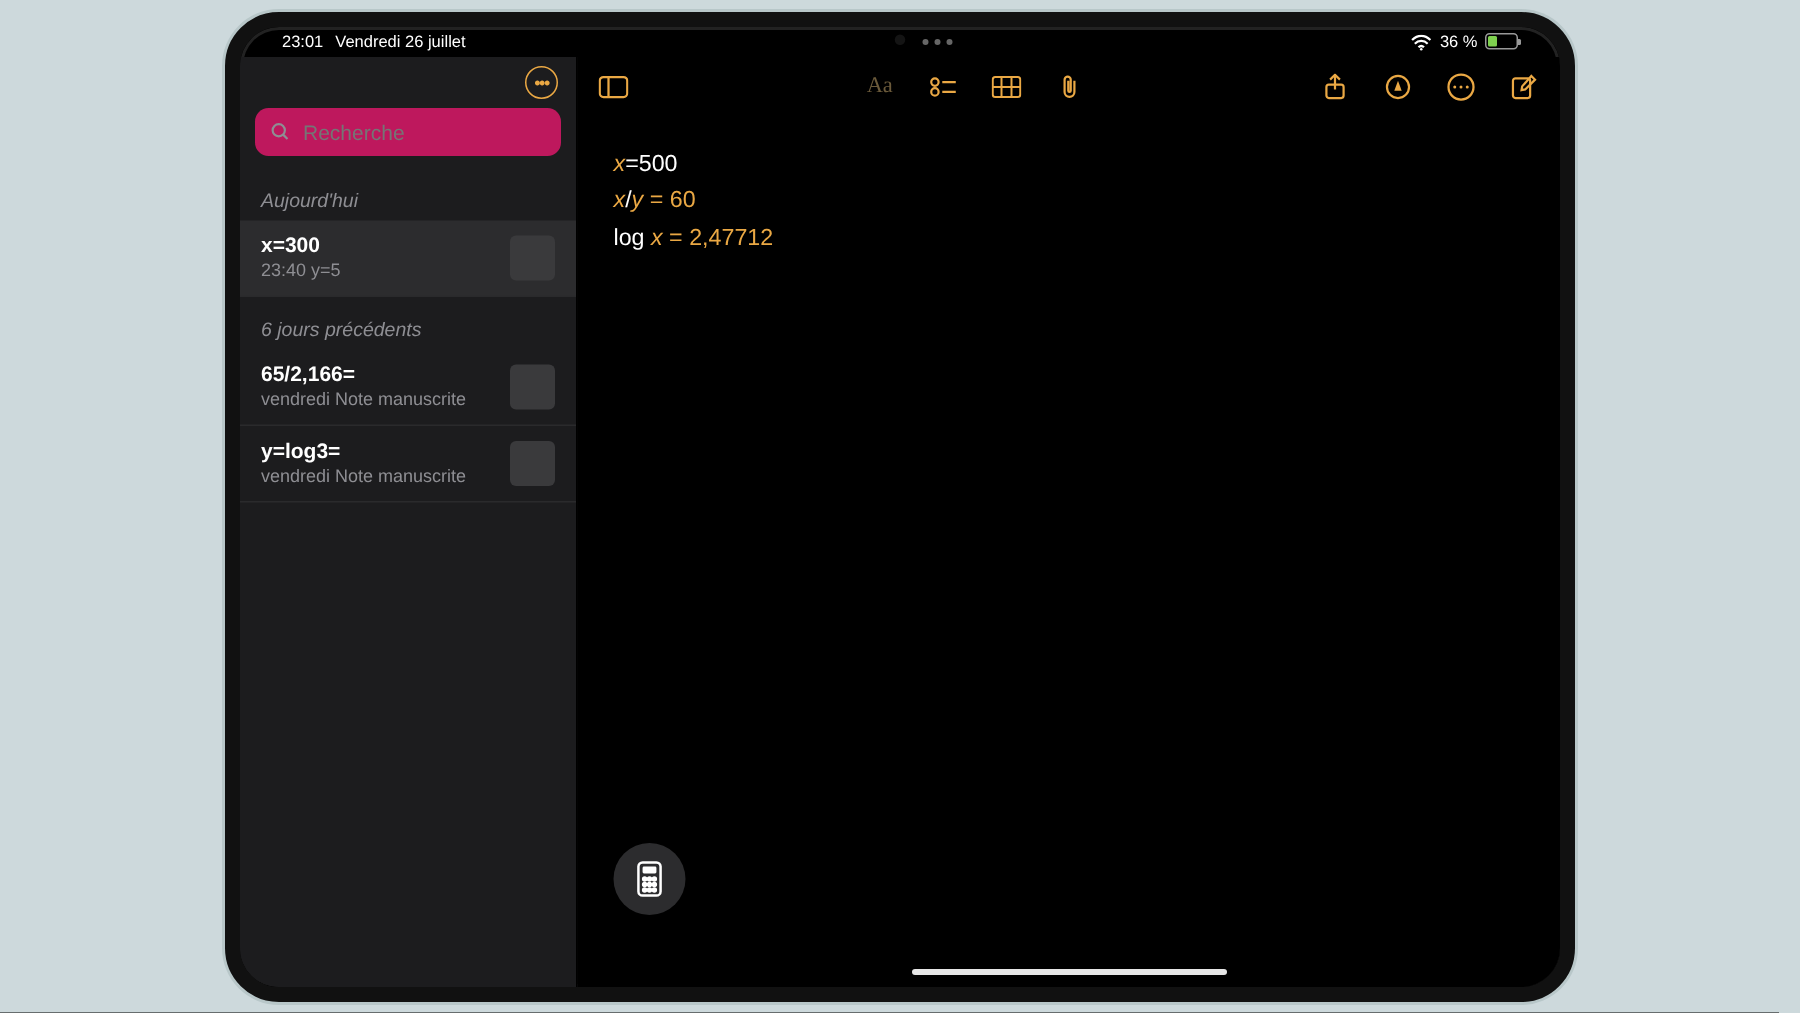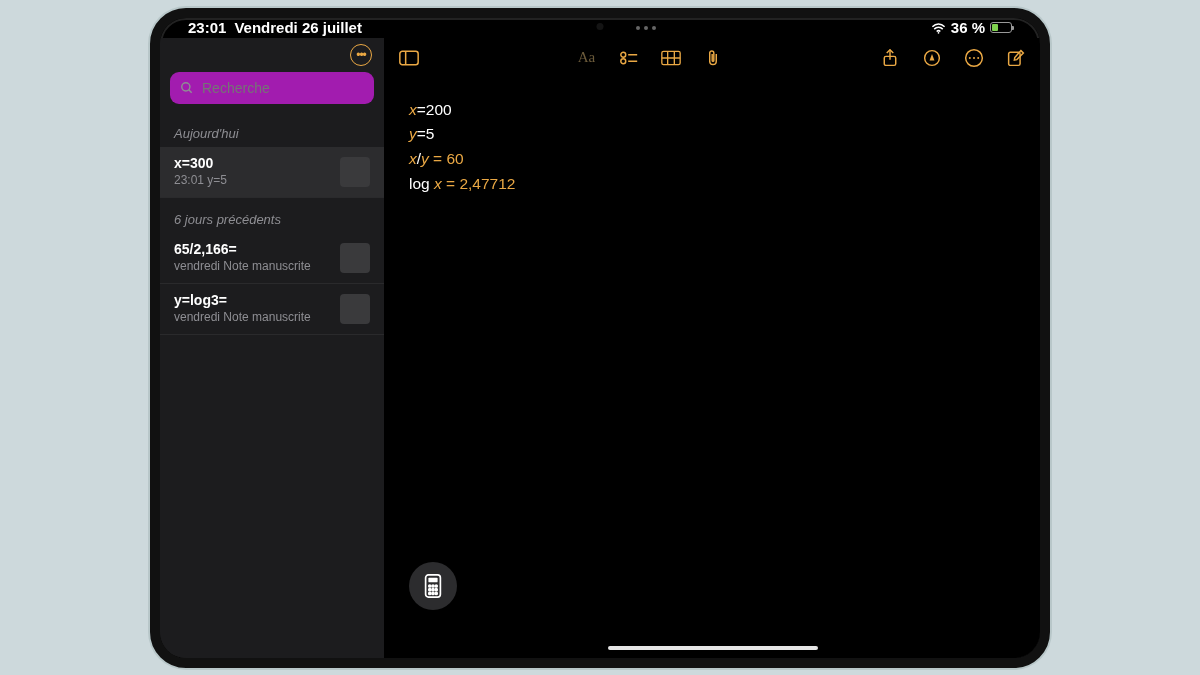--- a/index.html
+++ b/index.html
@@ -37,23 +37,23 @@
     display: flex;
     flex-direction: column;
   }
 
   
   .status-bar {
     height: 20px;
     display: flex;
     align-items: center;
     padding: 0 28px;
-    font-size: 15px;
+    font-size: 11px;
     color: #fff;
-    font-weight: 700;
+    font-weight: 400;
   }
   .status-left { display:flex; gap:8px; }
   .status-center { flex:1; display:flex; justify-content:center; gap:4px; }
   .status-dots span {
     width:4px; height:4px; border-radius:50%; background:#666; display:inline-block;
   }
   .status-right { display:flex; align-items:center; gap:5px; }
   .wifi-icon { position:relative; top:1px; }
   .battery {
     width: 22px; height: 11px;
@@ -81,21 +81,21 @@
   .sidebar-top {
     display:flex; justify-content:flex-end; padding: 6px 12px 2px;
   }
   .more-icon-ring {
     width:22px; height:22px; border:1.5px solid #eaa844; border-radius:50%;
     display:flex; align-items:center; justify-content:center;
     color:#eaa844; font-size:12px; letter-spacing:-1px;
   }
   .searchbar {
     margin: 4px 10px 8px;
-    background:#a21caf;
+    background:#be185d;
     height:32px; border-radius:9px;
     display:flex; align-items:center; padding:0 10px; gap:8px;
     color:#8e8e93;
   }
   .searchbar input {
     flex:1; background:transparent; border:none; outline:none;
     color:#ddd; font-size:14px;
   }
   .mic-icon { font-size:13px; color:#8e8e93; }
   .search-glyph { font-size:13px; color:#8e8e93; }
@@ -215,21 +215,21 @@
               <line x1="7" y1="14" x2="7" y2="18" stroke="#8e8e93" stroke-width="1.6"></line>
               <line x1="4" y1="18" x2="10" y2="18" stroke="#8e8e93" stroke-width="1.6"></line>
             </svg>
           </span>
         </div>
 
         <div class="section-header">Aujourd'hui</div>
         <div class="note-item selected">
           <div class="note-text">
             <div class="note-title">x=300</div>
-            <div class="note-sub">23:01  y=5</div>
+            <div class="note-sub">23:40  y=5</div>
           </div>
           <div class="note-thumb"></div>
         </div>
 
         <div class="section-header">6 jours précédents</div>
         <div class="note-item">
           <div class="note-text">
             <div class="note-title">65/2,166=</div>
             <div class="note-sub">vendredi  Note manuscrite</div>
           </div>
@@ -305,24 +305,21 @@
               <svg width="18" height="18" viewBox="0 0 22 22" fill="none" stroke="#eaa844" stroke-width="1.8">
                 <rect x="2" y="4" width="14" height="16" rx="2"></rect>
                 <path d="M17 2l3 3-8 8-3 .5.5-3z"></path>
               </svg>
             </span>
           </div>
         </div>
 
         <div class="note-body">
           <div>
-            <span class="math-var">x</span><span>=200</span>
-          </div>
-          <div>
-            <span class="math-var">y</span><span>=5</span>
+            <span class="math-var">x</span><span>=500</span>
           </div>
           <div>
             <span class="math-var">x</span><span>/</span><span class="math-var">y</span><span class="math-op"> = </span><span class="math-res">60</span>
           </div>
           <div>
             <span>log </span><span class="math-var">x</span><span class="math-op"> = </span><span class="math-res">2,47712</span>
           </div>
         </div>
 
         <div class="fab">

